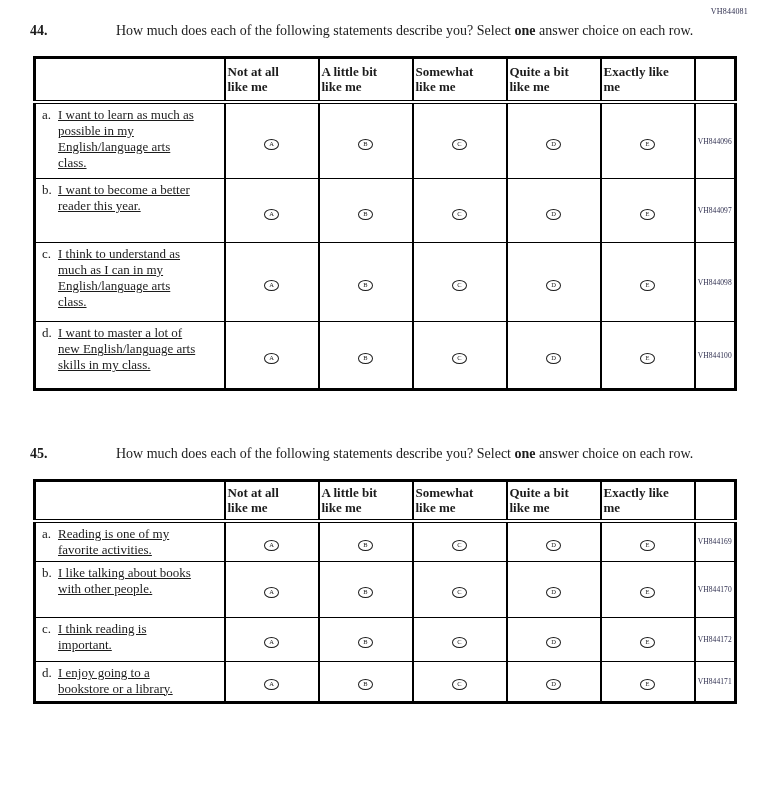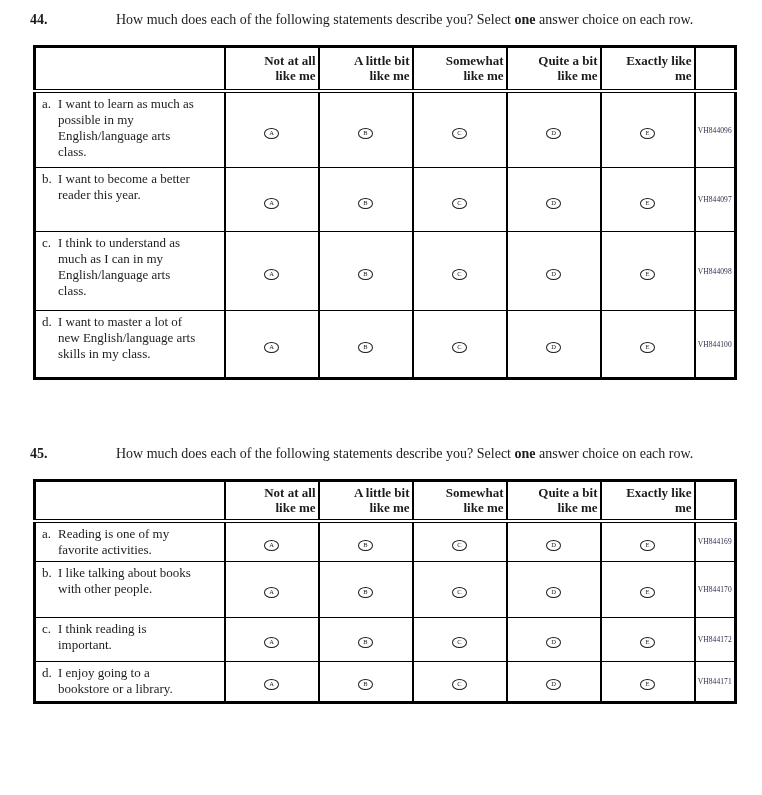--- a/index.html
+++ b/index.html
@@ -56,21 +56,21 @@
 
   .survey-table { border: 3px solid #000000; }
   .survey-table th, .survey-table td { border-left: 2.5px solid #000000; }
   .survey-table thead th { border-bottom: 4px double #000000; }
   .survey-table tbody td { border-top: 1.5px solid #000000; }
 
   .survey-table thead th {
     font-weight: bold;
     font-size: 13px;
     line-height: 1.15;
-    text-align: right;
+    text-align: left;
     vertical-align: middle;
     white-space: pre-line;
     padding: 3px 2px;
   }
   #q44-table thead tr { height: 44px; }
   #q45-table thead tr { height: 40px; }
 
   #q44-table tbody tr:nth-child(1) { height: 77px; }
   #q44-table tbody tr:nth-child(2) { height: 64px; }
   #q44-table tbody tr:nth-child(3) { height: 79px; }
@@ -82,21 +82,21 @@
   #q45-table tbody tr:nth-child(4) { height: 41px; }
 
   td.stmt-cell {
     vertical-align: top;
     padding: 3px 4px 3px 6px;
     font-size: 13px;
     line-height: 1.22;
   }
   .stmt { display: flex; }
   .stmt-letter { flex: 0 0 16px; }
-  .stmt-text { width: 140px; }
+  .stmt-text { width: 140px; text-decoration: underline; }
 
   td.opt-cell {
     text-align: center;
     vertical-align: middle;
     padding: 0;
   }
   .bubble {
     display: inline-flex;
     align-items: center;
     justify-content: center;
@@ -120,20 +120,21 @@
     padding: 4px 1px;
     overflow: hidden;
   }
 </style>
 </head>
 <body>
 
 <div class="page">
 
   <section class="question-block" id="q44-block">
+    <div class="ref-code">VH844081</div>
     <div class="prompt">
       <span class="qnum">44.</span>
       <span class="qtext"><span>How much does each of the following statements describe you? Select </span><b>one</b><span> answer choice on each row.</span></span>
     </div>
 
     <table class="survey-table" id="q44-table">
       <colgroup>
         <col class="c-stmt">
           <col class="c-opt">
           <col class="c-opt">

